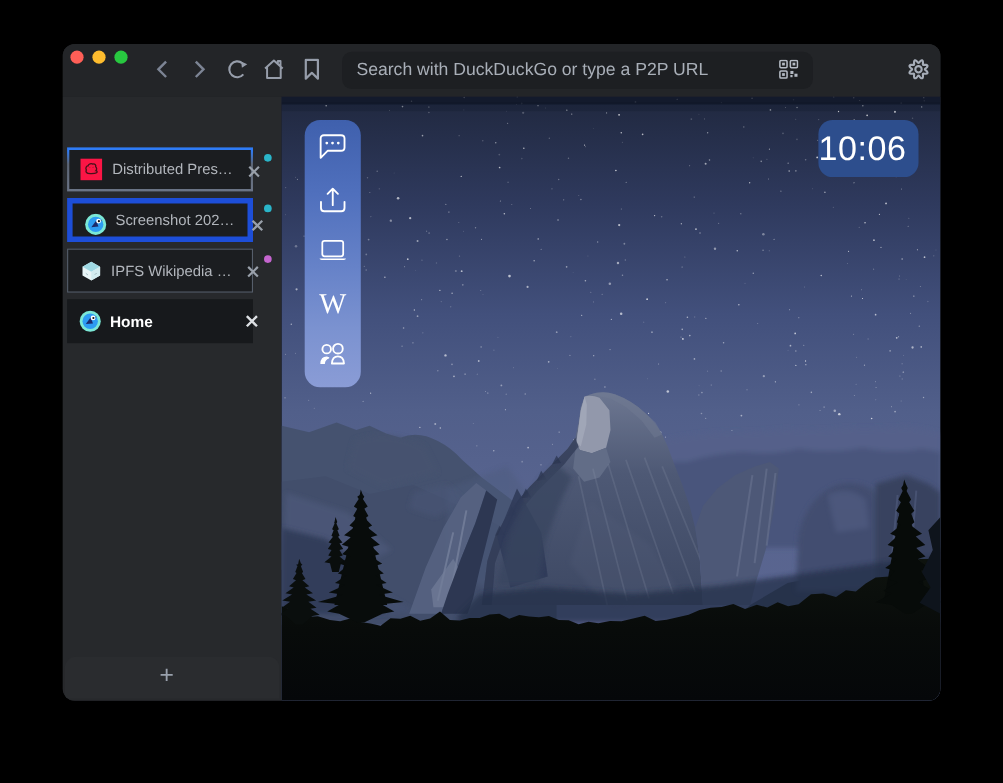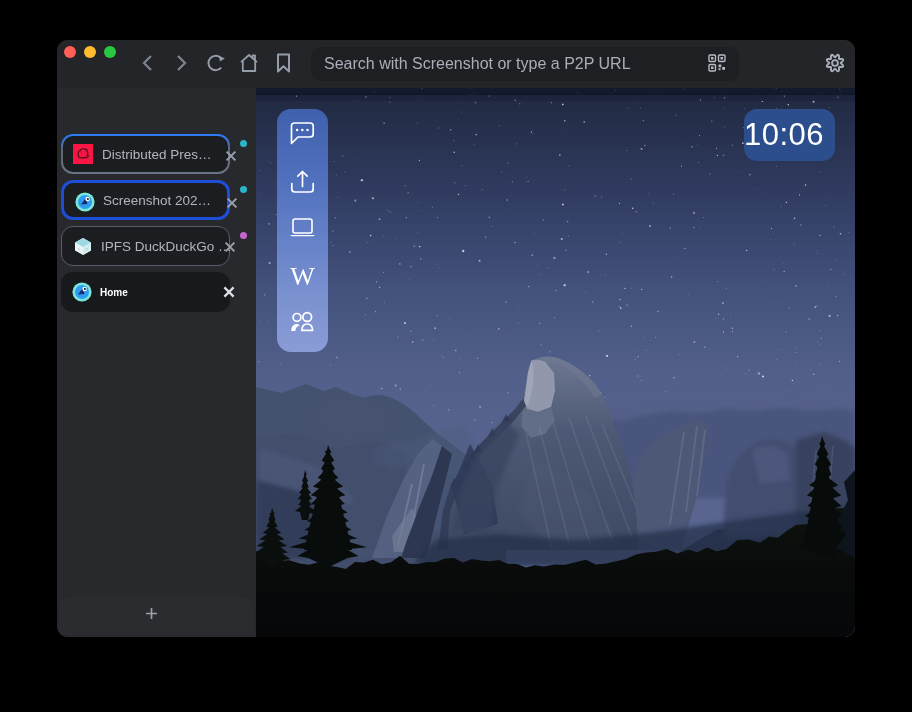--- a/index.html
+++ b/index.html
@@ -2,21 +2,21 @@
 <html><head><meta charset="utf-8"><style>
 html,body{margin:0;padding:0;background:#000;width:912px;height:712px;overflow:hidden}
 *{box-sizing:border-box;font-family:"Liberation Sans",sans-serif}
 #win{position:absolute;left:57px;top:40px;width:798px;height:597px;border-radius:11px;overflow:hidden;background:#232528}
 #topbar{position:absolute;left:0;top:0;width:798px;height:48px;background:#232528}
 .light{position:absolute;top:6px;width:12px;height:12px;border-radius:50%}
 #searchbar{position:absolute;left:254px;top:7px;width:428px;height:34px;background:#1d1f22;border-radius:9px;color:#a9afb8;font-size:16px;line-height:33px;padding-left:13px}
 #sidebar{position:absolute;left:0;top:48px;width:199px;height:549px;background:#27292c}
 #ghead{position:absolute;left:2px;top:7px;width:195px;height:27px;background:#3b72f4;border-radius:13px}
 #ghead .t{position:absolute;left:33px;top:6px;color:#fff;font-size:13px}
-.tab{position:absolute;left:4px;width:169px;height:40px;border-radius:12px;background:#1b1d20}
+.tab{position:absolute;left:4px;width:169px;height:40px;border-radius:0;background:#1b1d20}
 .tab .txt{position:absolute;left:39px;top:50%;transform:translateY(-50%);font-size:13.5px;color:#b2b6bc;white-space:nowrap}
 .tab .cls{position:absolute;left:160px;top:12px;width:16px;height:16px}
 .dot{position:absolute;left:183px;width:7px;height:7px;border-radius:50%}
 #plusarea{position:absolute;left:2px;top:509px;width:195px;height:38px;background:#2a2c2f;border-radius:10px 10px 0 0}
 #content{position:absolute;left:199px;top:48px;width:599px;height:549px;background:#1a2235}
 #vtb{position:absolute;left:21px;top:21px;width:51px;height:243px;border-radius:14px;background:linear-gradient(180deg,#3f60ad 0%,#5070bd 28%,#6682c8 55%,#7b92d0 78%,#8a9cd6 100%)}
 #clock{position:absolute;left:488px;top:21px;width:91px;height:52px;border-radius:13px;background:#2d4e8d;color:#fff;font-size:31px;text-align:left;line-height:51px;letter-spacing:0.5px}
 .vicon{position:absolute;left:21px;width:51px;text-align:center}
 </style></head><body>
 <div id="win">
@@ -33,21 +33,21 @@
   <svg style="position:absolute;left:149px;top:13px" width="20" height="20" viewBox="0 0 20 20">
         <path d="M15.2 14.6 A7.2 7.2 0 1 1 14.3 4.5" fill="none" stroke="#969daa" stroke-width="1.9"></path>
         <path d="M13.2 2.8 L18.8 5.4 L13.9 8.6 Z" fill="#969daa"></path>
       </svg>
   <svg style="position:absolute;left:181px;top:12px" width="22" height="22" viewBox="0 0 22 22">
         <path d="M3 10.2 L11 3 L19 10.2 M4.8 9 V19 H17.2 V9 M14.6 5.8 V3.4 H17 V8" fill="none" stroke="#969daa" stroke-width="1.8" stroke-linejoin="round"></path>
       </svg>
   <svg style="position:absolute;left:219px;top:13px" width="15" height="20" viewBox="0 0 15 20">
         <path d="M2 1.5 H13 V18.5 L7.5 13.2 L2 18.5 Z" fill="none" stroke="#969daa" stroke-width="2" stroke-linejoin="round"></path>
       </svg>
-  <div id="searchbar">Search with Screenshot or type a P2P URL</div>
+  <div id="searchbar">Search with DuckDuckGo or type a P2P URL</div>
   <svg style="position:absolute;left:651px;top:14px" width="18" height="18" viewBox="0 0 18 18" stroke="#b4bac4" fill="none" stroke-width="1.4">
     <rect x="1" y="1" width="6.5" height="6.5" rx="1"></rect>
         <rect x="3" y="3" width="2.5" height="2.5" fill="#b4bac4" stroke="none"></rect>
     <rect x="10.5" y="1" width="6.5" height="6.5" rx="1"></rect>
         <rect x="12.5" y="3" width="2.5" height="2.5" fill="#b4bac4" stroke="none"></rect>
     <rect x="1" y="10.5" width="6.5" height="6.5" rx="1"></rect>
         <rect x="3" y="12.5" width="2.5" height="2.5" fill="#b4bac4" stroke="none"></rect>
     <rect x="10.5" y="10.5" width="2.8" height="2.8" fill="#b4bac4" stroke="none"></rect>
         <rect x="14.2" y="13" width="2.8" height="2.8" fill="#b4bac4" stroke="none"></rect>
         <rect x="10.5" y="14.2" width="2" height="2" fill="#b4bac4" stroke="none"></rect>
@@ -62,21 +62,21 @@
     <svg style="position:absolute;left:10px;top:8px" width="20" height="20" viewBox="0 0 20 20">
           <rect width="20" height="20" fill="#fb1545"></rect>
           <path d="M5.5 10.5 C4.5 9 5.5 6.5 7 6.8 C7.5 5 10 4.2 11.5 5.2 C13 4.6 14.5 6 14 7.5 C15.2 8.6 15 10.5 14.2 11.2 C15.5 11.4 15.6 12.6 14.8 13 C14 13.5 12 13.8 10 13.9 C8 14 6.2 13.6 5.6 12.8 C5 12 5.2 11 5.5 10.5 Z M8.5 8.2 L8.7 8.4 M11.5 8 L11.7 8.2" fill="none" stroke="#471019" stroke-width="1.2"></path>
         </svg>
     <div class="txt">Distributed Pres…</div>
     <svg class="cls" viewBox="0 0 16 16">
           <path d="M3.6 3.6 L12.4 12.4 M12.4 3.6 L3.6 12.4" stroke="#99a0aa" stroke-width="2" fill="none"></path>
         </svg>
   </div>
   <div class="dot" style="top:52px;background:#2ab5c9"></div>
-  <div class="tab" id="tab2" style="top:92px;border:3px solid #1d4ed8">
+  <div class="tab" id="tab2" style="top:92px;border:5px solid #1d4ed8">
     <svg style="position:absolute;left:11px;top:9px" width="20" height="20" viewBox="0 0 20 20">
           <circle cx="10" cy="10" r="9.6" fill="#7be8d6"></circle>
           <circle cx="10" cy="10" r="7" fill="#2d9cf2"></circle>
           <path d="M10.5 6.5 L12.5 12 L6 12.5 Z" fill="#1b2a6b"></path>
           <circle cx="12.6" cy="7" r="2.2" fill="#fff"></circle>
           <circle cx="12.9" cy="7.1" r="1" fill="#111"></circle>
           <path d="M14.6 6.2 L16.2 5.6 L15.2 7.2 Z" fill="#5a6a74"></path>
         </svg>
     <div class="txt">Screenshot 202…</div>
     <svg class="cls" viewBox="0 0 16 16">
@@ -84,36 +84,36 @@
         </svg>
   </div>
   <div class="dot" style="top:98px;background:#2ab5c9"></div>
   <div class="tab" id="tab3" style="top:138px;border:1px solid #565e6b">
     <svg style="position:absolute;left:12px;top:10px" width="18" height="19" viewBox="0 0 18 19">
           <polygon points="9,1 17,5.5 17,13.5 9,18 1,13.5 1,5.5" fill="#e9f5f7"></polygon>
           <polygon points="9,1 17,5.5 9,10 1,5.5" fill="#9fd9e4"></polygon>
           <polygon points="9,10 17,5.5 17,13.5 9,18" fill="#d3ecf0"></polygon>
           <path d="M4 11.5 L6 13 M12 12.5 L14 11.5" stroke="#9fb9c0" stroke-width="0.8"></path>
         </svg>
-    <div class="txt">IPFS DuckDuckGo …</div>
+    <div class="txt">IPFS Wikipedia …</div>
     <svg class="cls" viewBox="0 0 16 16">
           <path d="M3.6 3.6 L12.4 12.4 M12.4 3.6 L3.6 12.4" stroke="#99a0aa" stroke-width="2" fill="none"></path>
         </svg>
   </div>
   <div class="dot" style="top:144px;background:#c565cf"></div>
   <div class="tab" id="tab4" style="top:184px;background:#17191c">
     <svg style="position:absolute;left:11px;top:10px" width="20" height="20" viewBox="0 0 20 20">
           <circle cx="10" cy="10" r="9.6" fill="#7be8d6"></circle>
           <circle cx="10" cy="10" r="7" fill="#2d9cf2"></circle>
           <path d="M10.5 6.5 L12.5 12 L6 12.5 Z" fill="#1b2a6b"></path>
           <circle cx="12.6" cy="7" r="2.2" fill="#fff"></circle>
           <circle cx="12.9" cy="7.1" r="1" fill="#111"></circle>
           <path d="M14.6 6.2 L16.2 5.6 L15.2 7.2 Z" fill="#5a6a74"></path>
         </svg>
-    <div class="txt" style="color:#fff;font-weight:bold;font-size:10px">Home</div>
+    <div class="txt" style="color:#fff;font-weight:bold;font-size:14px">Home</div>
     <svg class="cls" viewBox="0 0 16 16">
           <path d="M3.4 3.4 L12.6 12.6 M12.6 3.4 L3.4 12.6" stroke="#dde0e4" stroke-width="2.2" fill="none"></path>
         </svg>
   </div>
   <div id="plusarea"></div>
       <svg style="position:absolute;left:88px;top:519px" width="13" height="13" viewBox="0 0 13 13">
         <path d="M6.5 1 V12 M1 6.5 H12" stroke="#99a1ad" stroke-width="1.7" fill="none"></path>
       </svg>
  </div>
  <div id="content">

